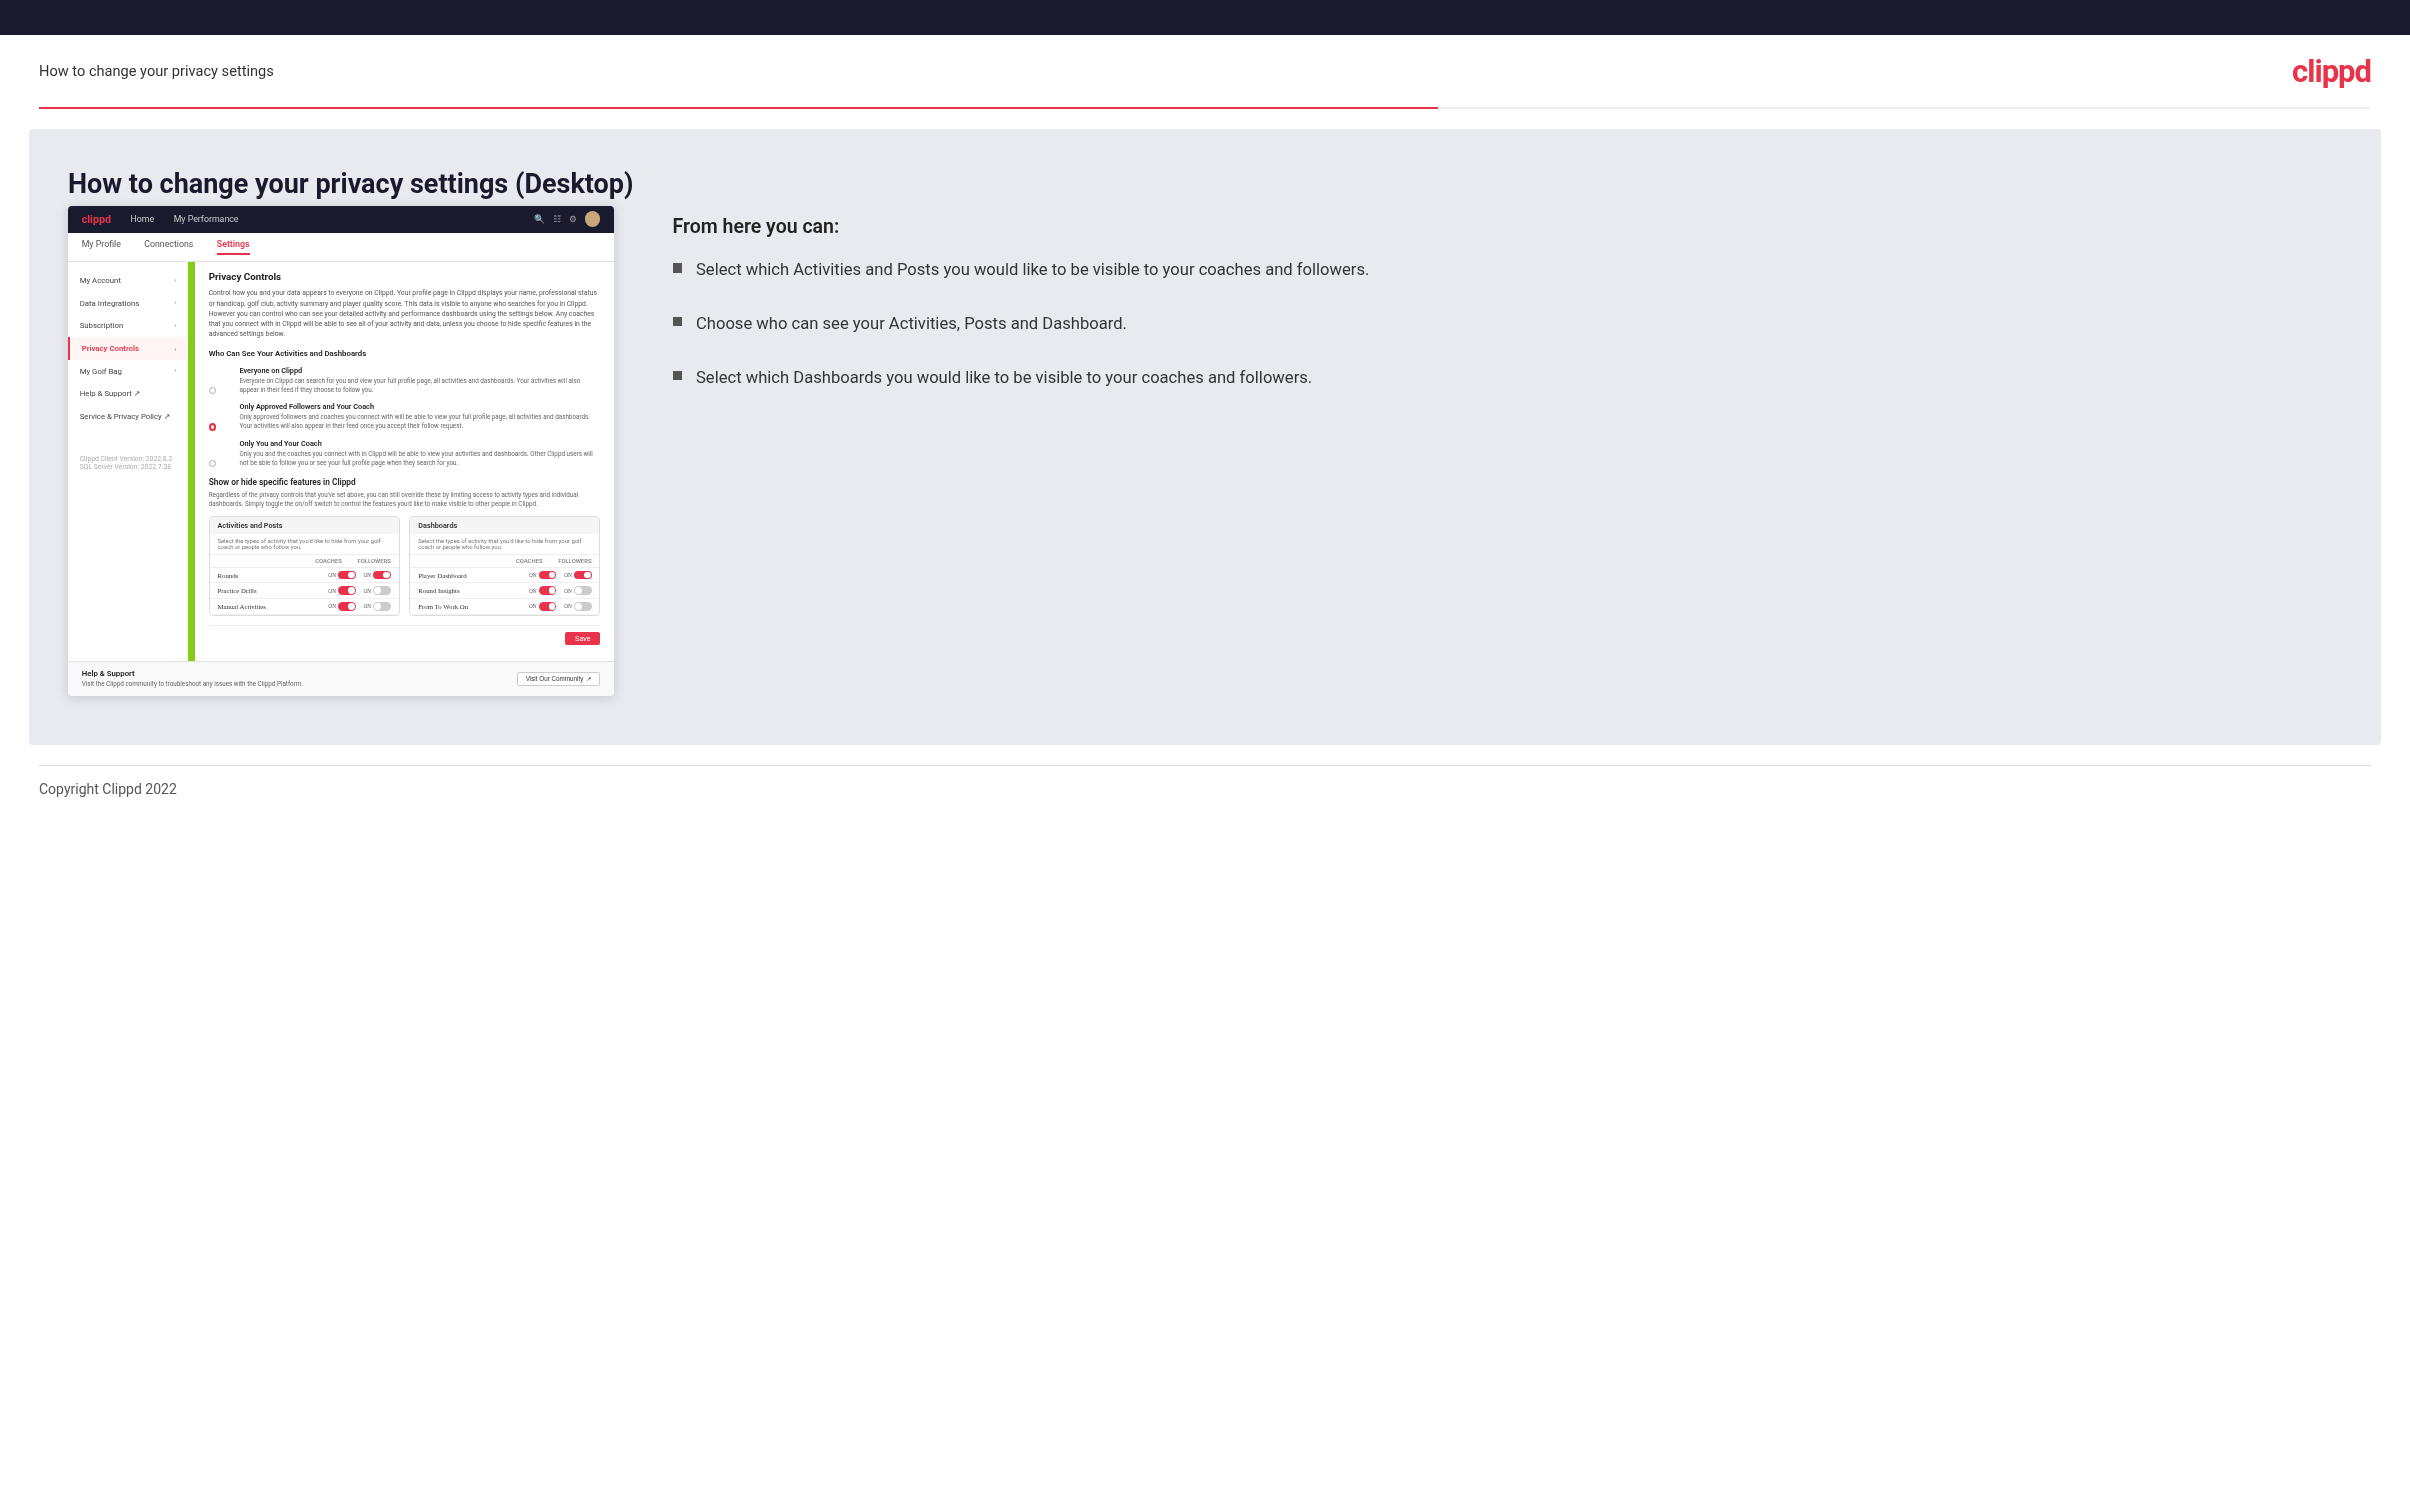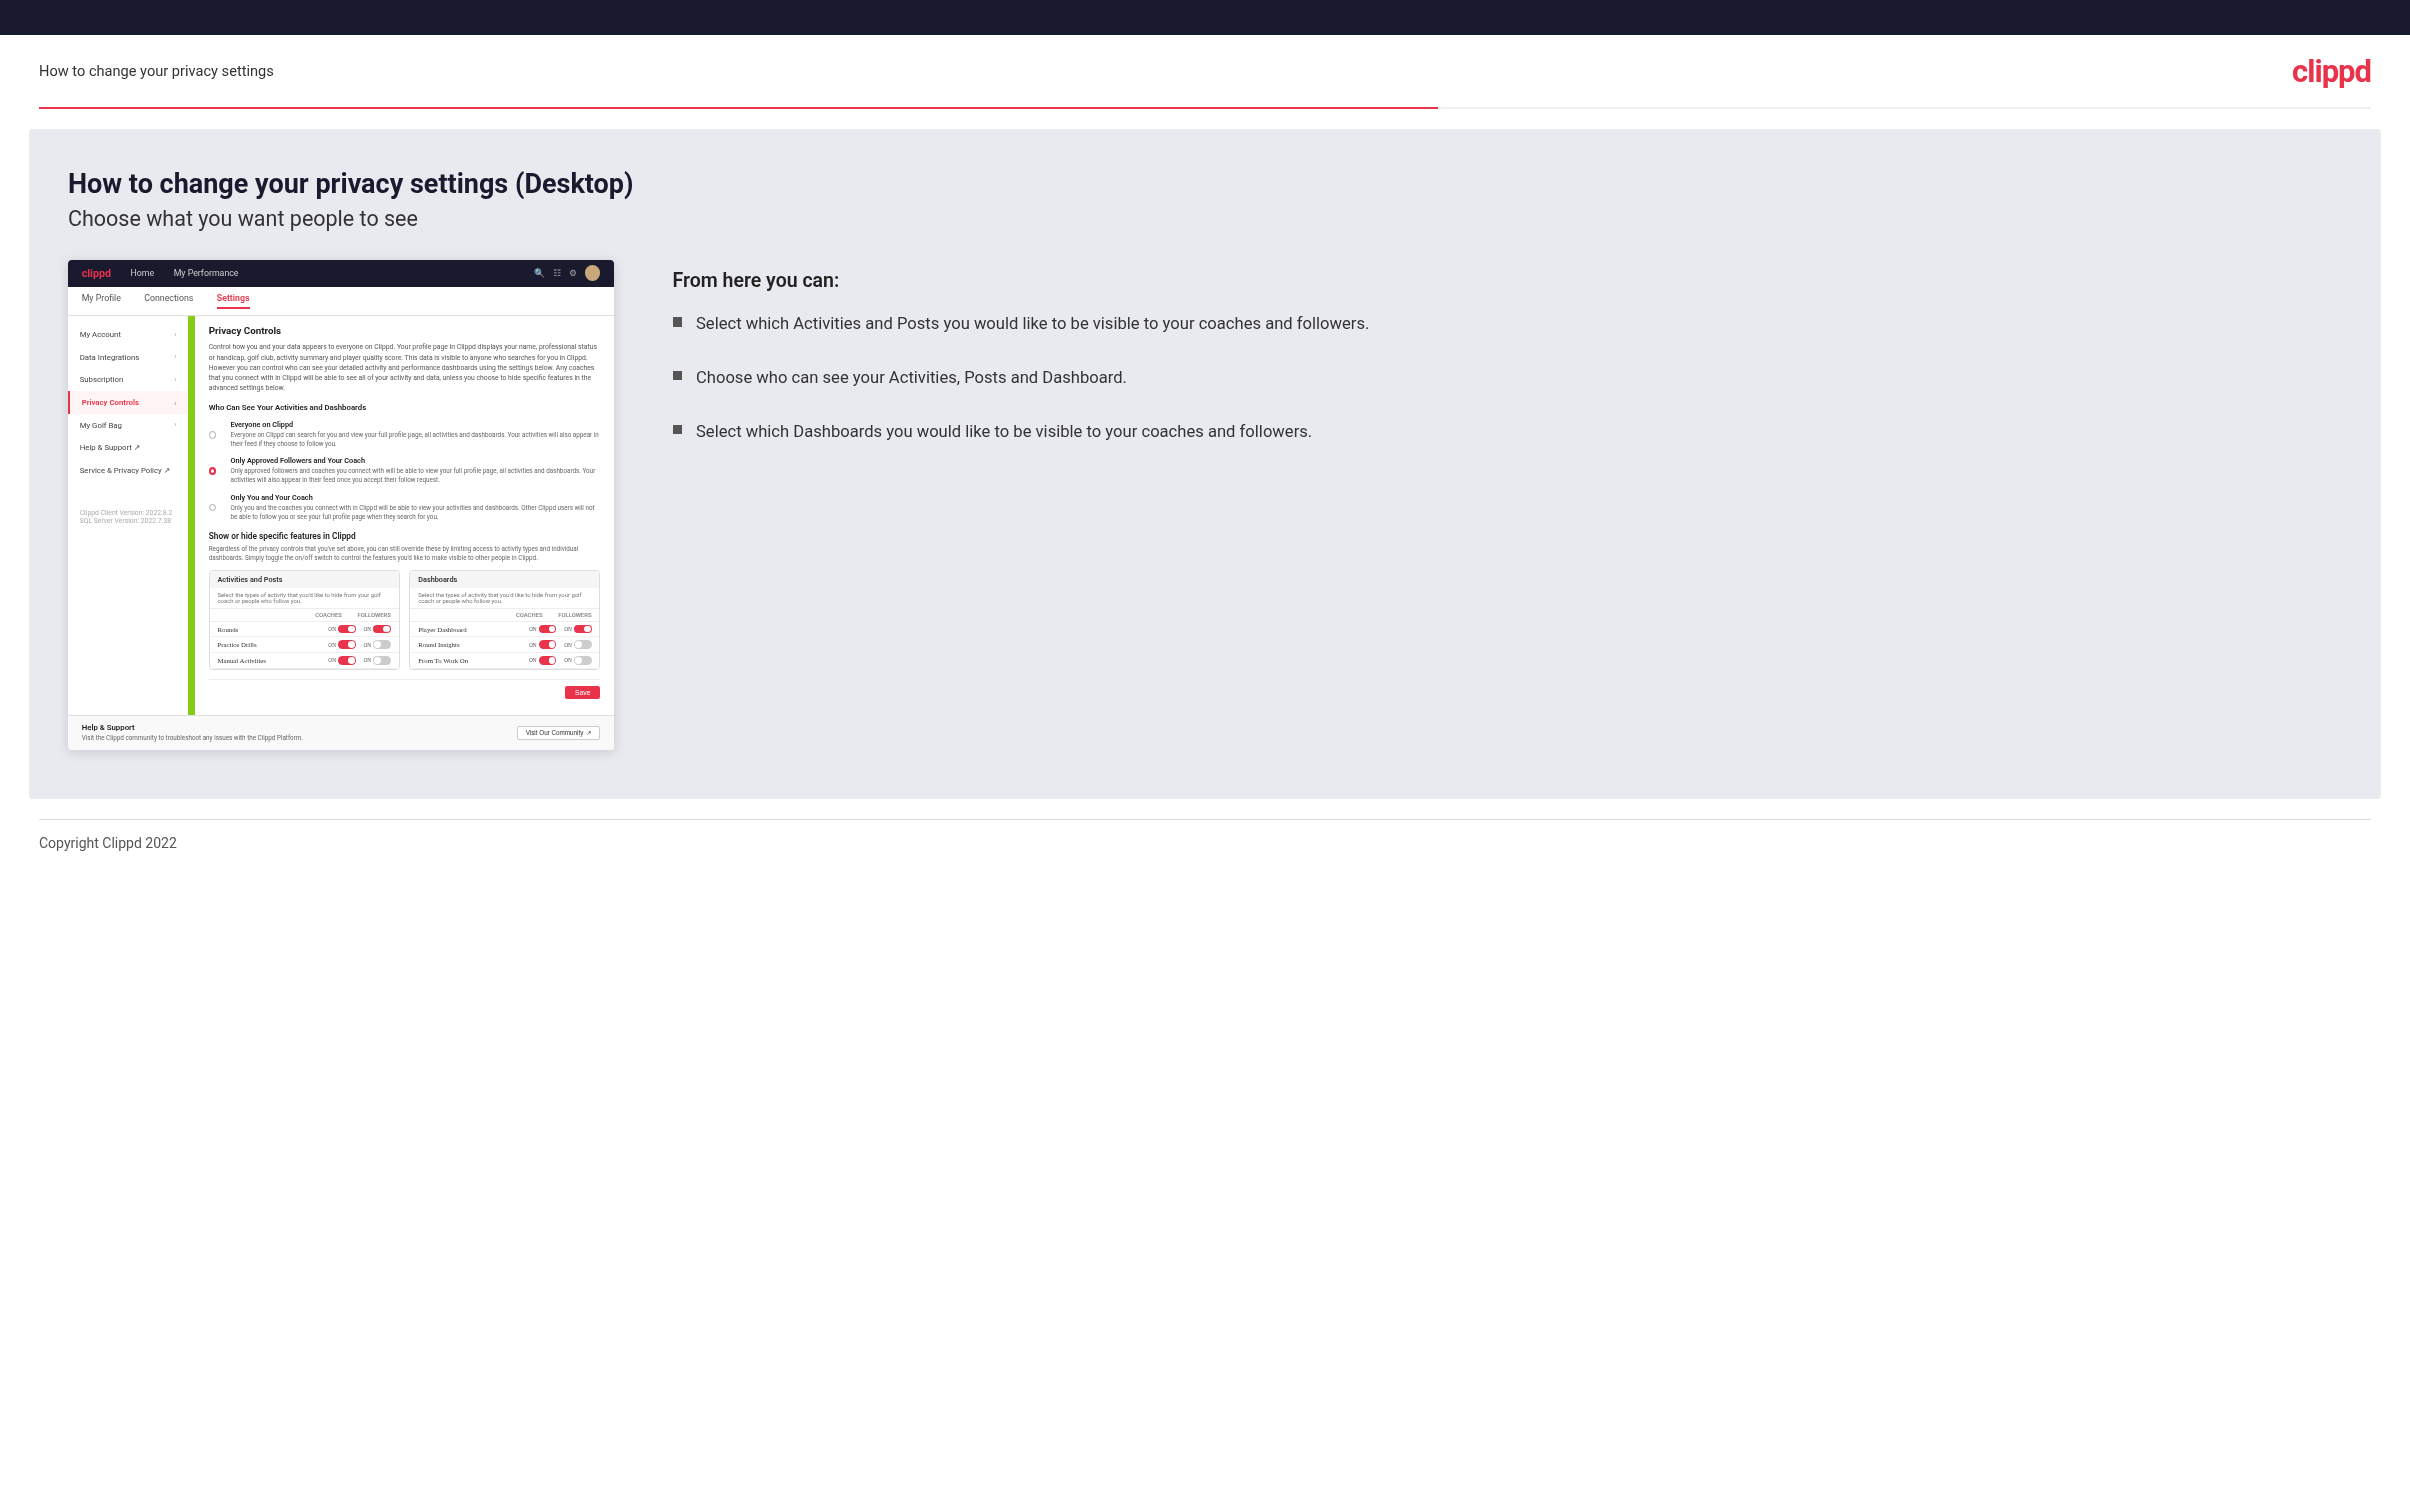--- a/index.html
+++ b/index.html
@@ -194,22 +194,22 @@
     .mock-subsection-title {
       font-size: 7.8px;
       font-weight: 600;
       color: #222;
       margin-bottom: 7.8px;
     }
 
     
     .mock-radio-option {
       display: flex;
-      align-items: center;
-      gap: 14px;
+      align-items: flex-end;
+      gap: 23px;
       margin-bottom: 7.8px;
     }
     .mock-radio {
       width: 7.8px;
       height: 7.8px;
       border-radius: 50%;
       border: 1px solid #aaa;
       margin-top: 1px;
       flex-shrink: 0;
     }
@@ -439,21 +439,20 @@
 
 <div class="header">
   <span class="header-title">How to change your privacy settings</span>
   <span class="logo">clippd</span>
 </div>
 
 <div class="header-divider"></div>
 
 <div class="main-content">
   <h1 class="page-heading">How to change your privacy settings (Desktop)</h1>
-  <p class="page-subheading">Choose what you want people to see</p>
 
   <div class="two-col">
 
     <div class="screenshot-container">
 
       <div class="mock-nav">
         <span class="mock-logo">clippd</span>
         <span class="mock-nav-item">Home</span>
         <span class="mock-nav-item">My Performance</span>
         <div class="mock-nav-right">

